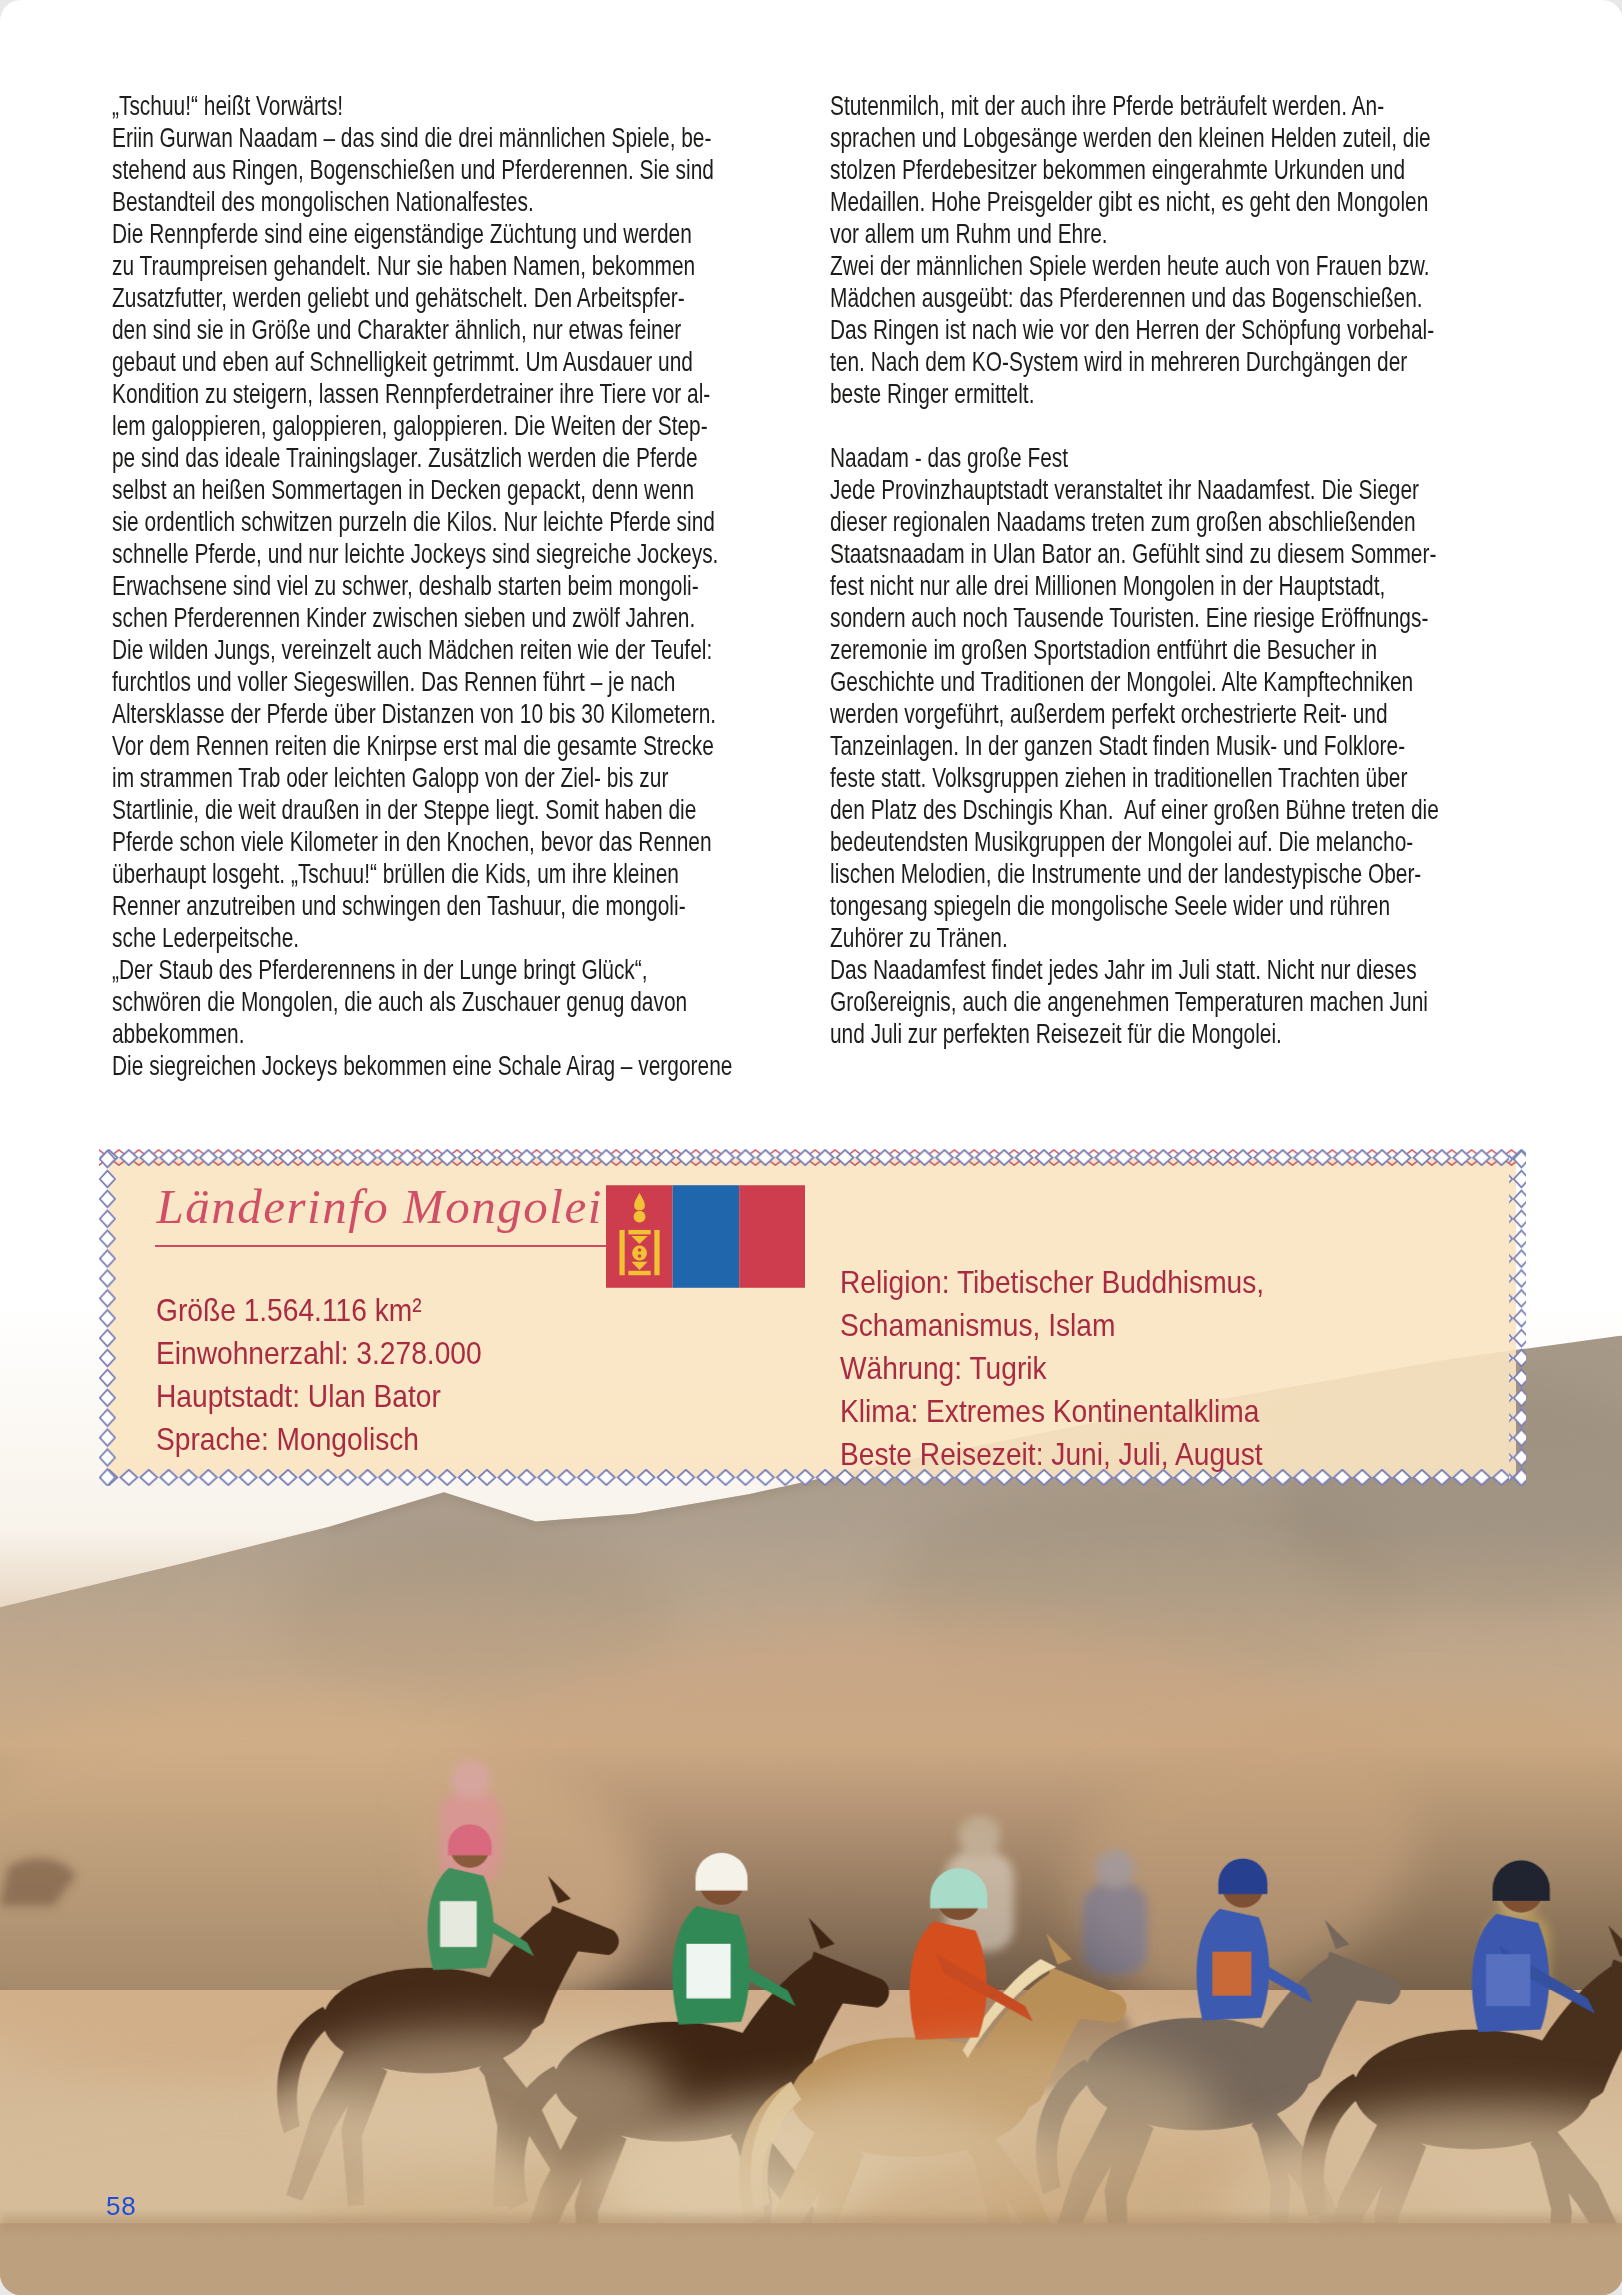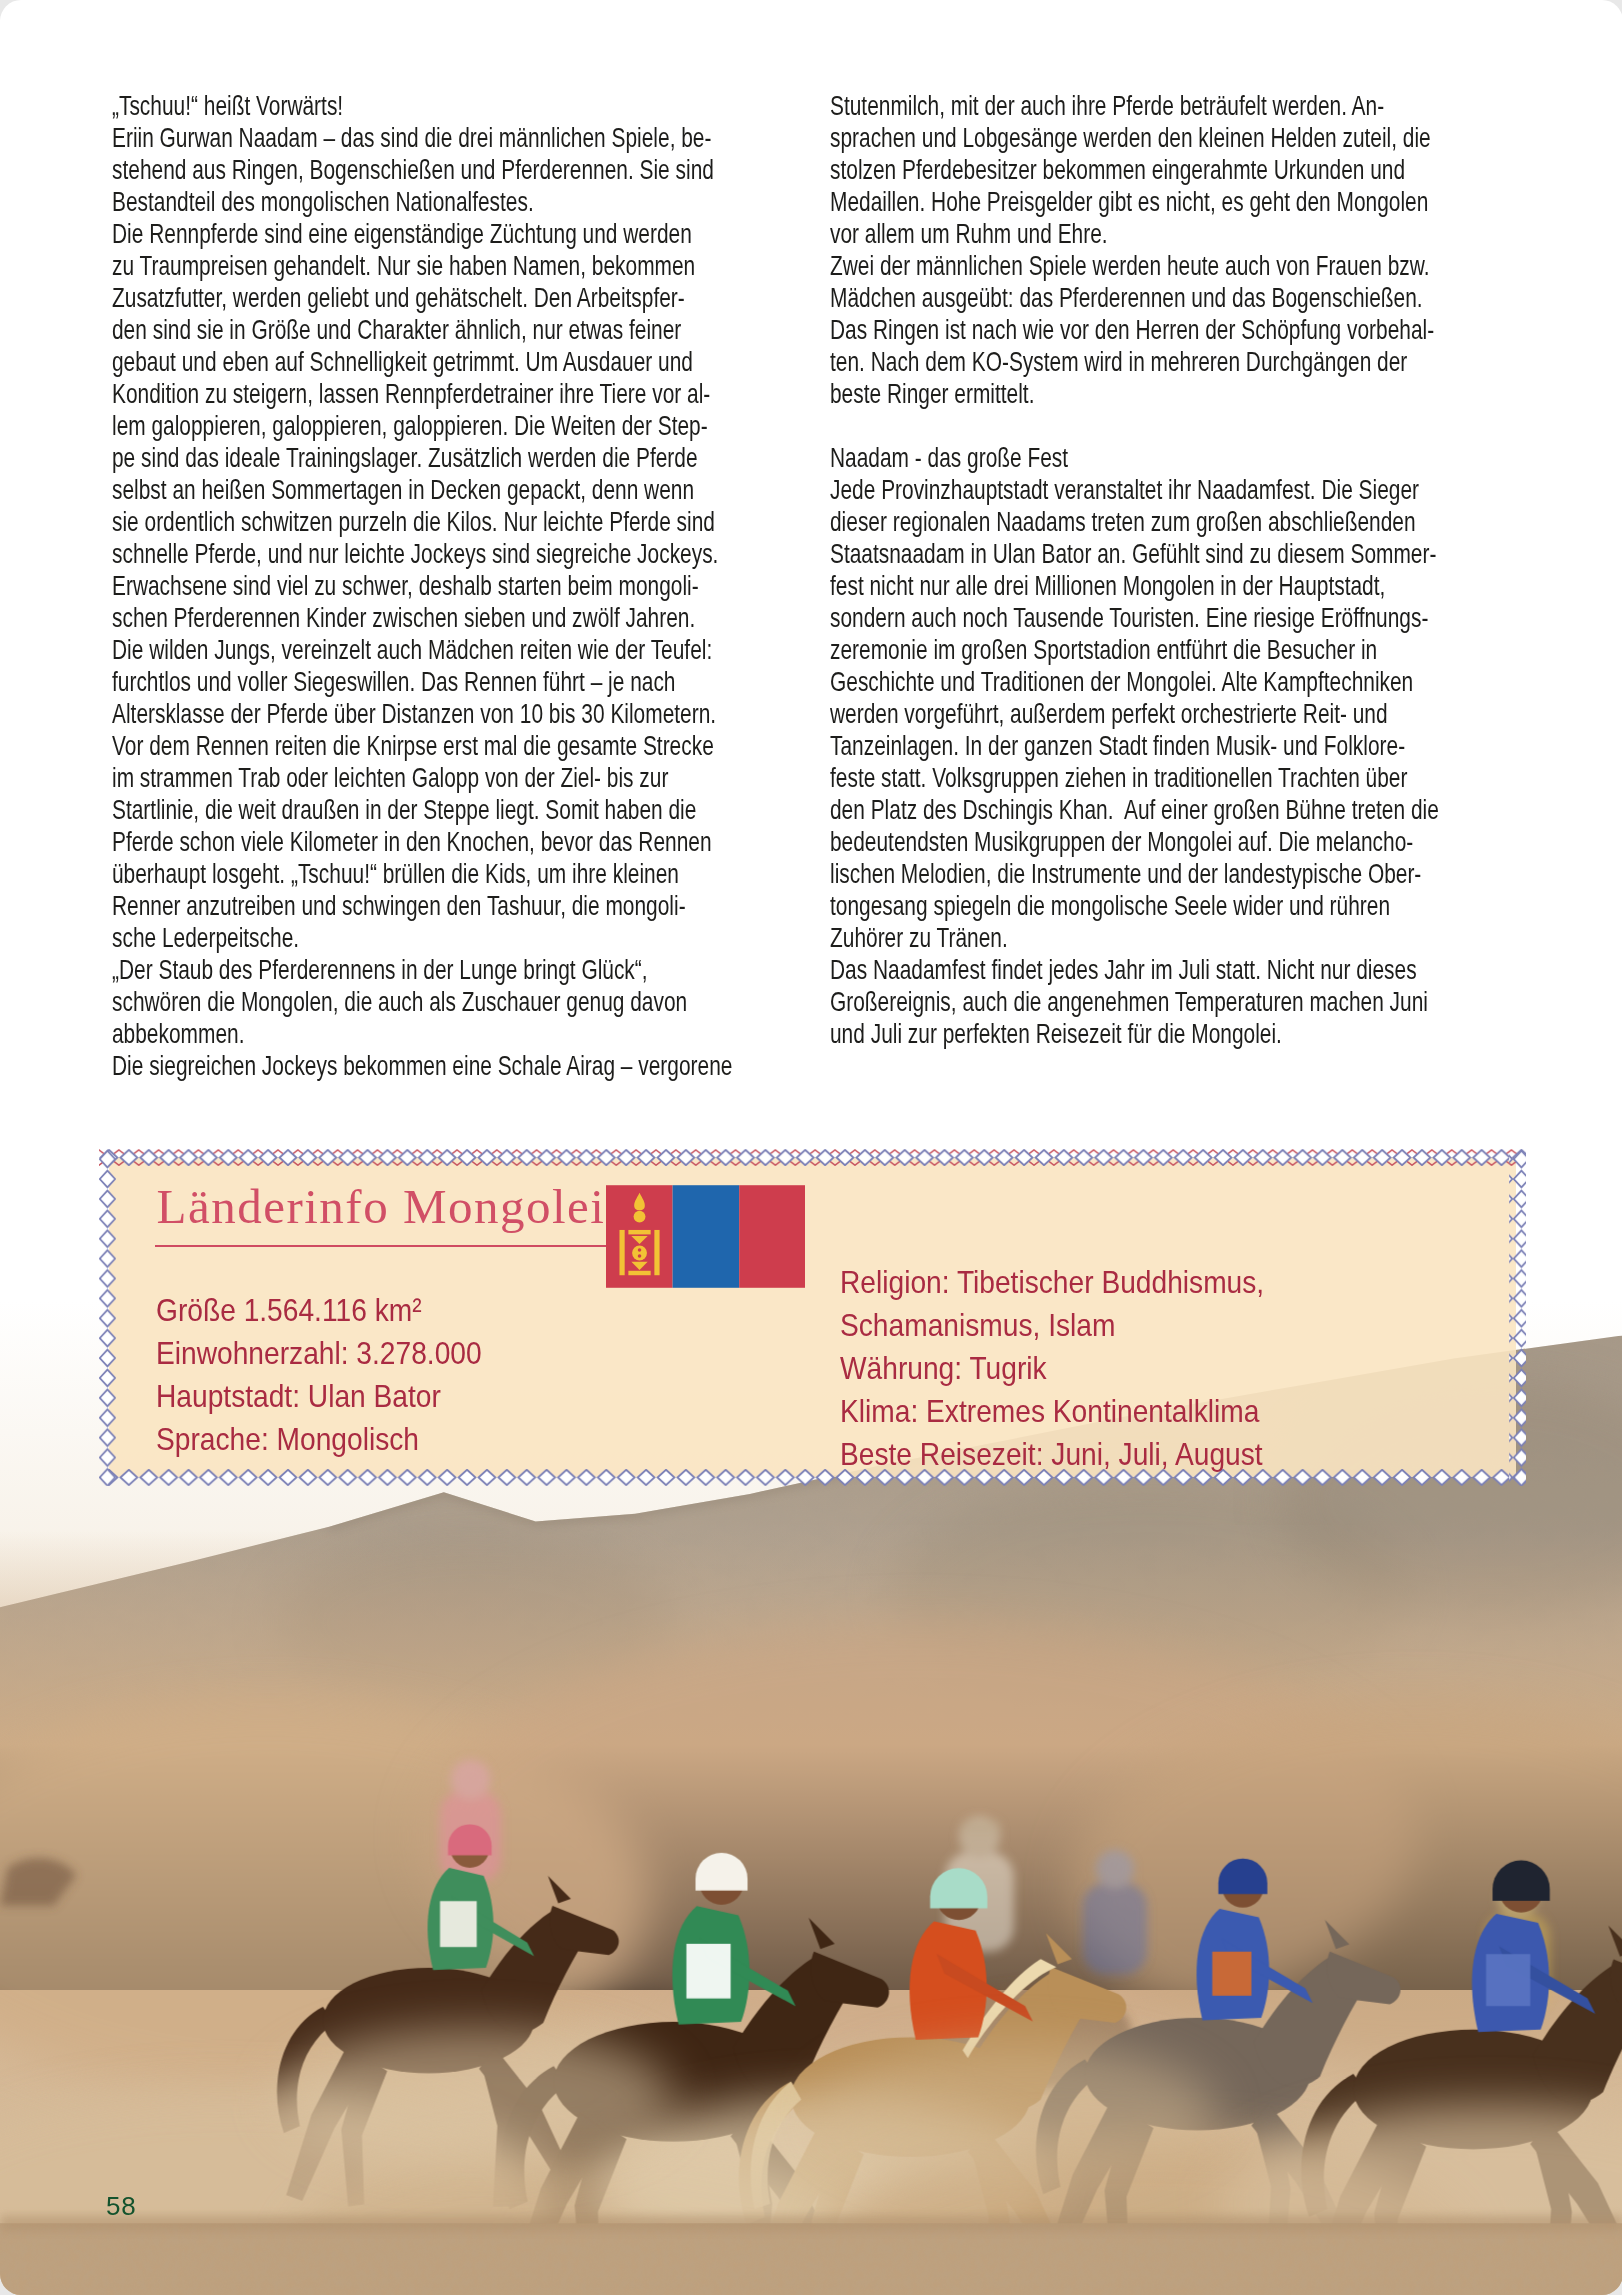--- a/index.html
+++ b/index.html
@@ -13,36 +13,36 @@
   .col-right{left:830px;width:918px;}
   .line{font-size:27.5px;line-height:32px;color:#1d1d1b;white-space:pre;}
   
   .infobox{
     position:absolute;left:109px;top:1157px;width:1407px;height:320px;
     background:rgba(250,228,193,0.90);z-index:3;
   }
   .border-svg{position:absolute;left:-10px;top:-8.4px;width:1427px;height:337px;pointer-events:none;}
   .infobox-title{
     position:absolute;left:46px;top:21.4px;
-    font-family:"Liberation Serif",serif;font-size:49px;
+    font-family:"Liberation Serif",serif;font-style:italic;font-size:49px;
     letter-spacing:1.5px;color:#d14f66;border-bottom:2.3px solid #cf4b62;
     padding:0 46px 9.2px 1.5px;white-space:pre;
   }
   .facts{
     position:absolute;font-size:32px;line-height:43px;color:#a92b42;
     transform:scaleX(0.88);transform-origin:left top;white-space:pre;width:842px;
   }
   .facts-left{left:47px;top:132px;}
   .facts-right{left:731px;top:104px;}
   .flag{position:absolute;left:497px;top:27.5px;width:199px;height:103px;}
   
   .photo{position:absolute;left:0;top:1301px;width:1623px;height:995px;z-index:1;}
   .pagenum{
     position:absolute;left:106px;top:2191px;z-index:5;
-    color:#14532d;font-size:26px;letter-spacing:0.8px;
+    color:#1d4ed8;font-size:26px;letter-spacing:0.8px;
   }
 </style>
 </head>
 <body>
 
 <div class="page">
 
   <div class="col col-left">
       <div class="line">„Tschuu!“ heißt Vorwärts!</div>
       <div class="line">Eriin Gurwan Naadam – das sind die drei männlichen Spiele, be-</div>

